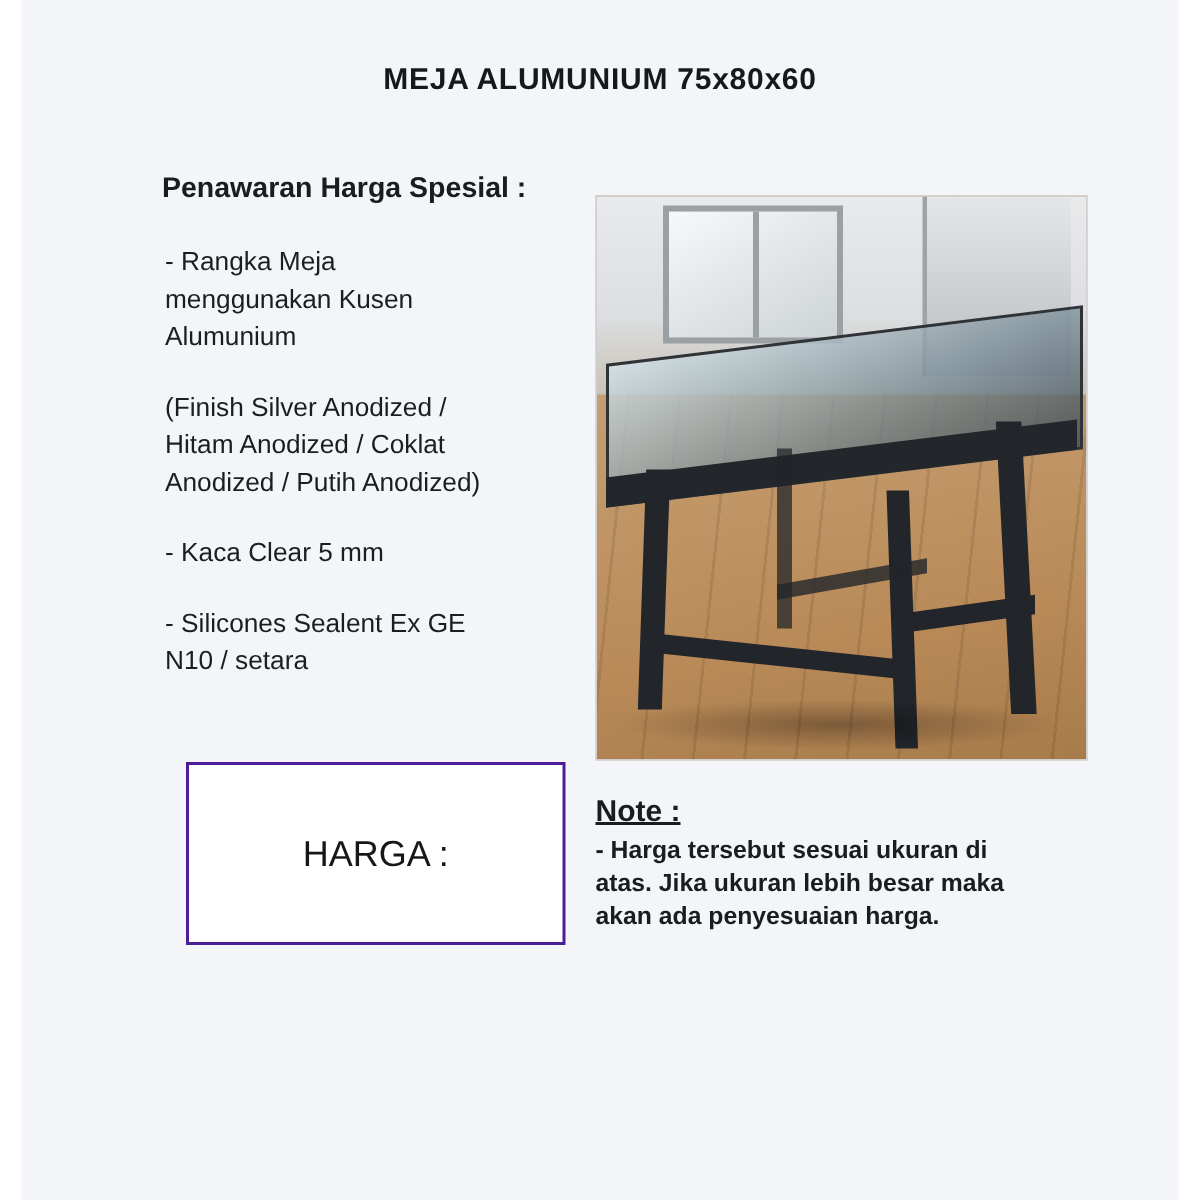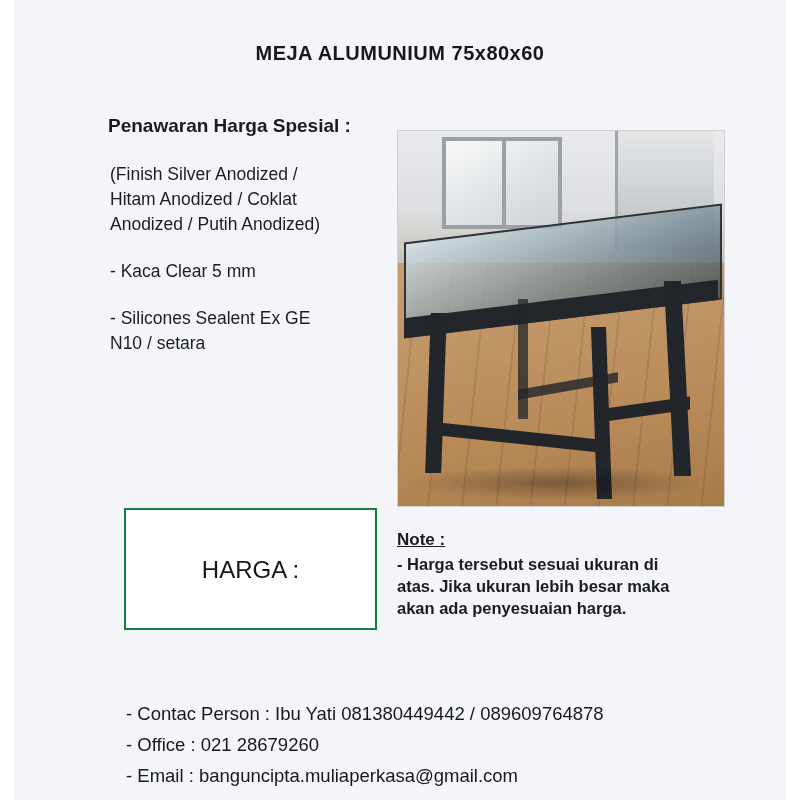--- a/index.html
+++ b/index.html
@@ -167,21 +167,21 @@
   }
 
   
   .price-box {
     position: absolute;
     left: 110px;
     top: 508px;
     width: 253px;
     height: 122px;
     background: #ffffff;
-    border: 2px solid #15803d;
+    border: 2px solid #4c1d95;
     box-sizing: border-box;
     display: flex;
     flex-direction: column;
     align-items: center;
     justify-content: center;
   }
   .price-line {
     font-size: 24px;
     color: #15171a;
     line-height: 33px;
@@ -189,21 +189,21 @@
 
   
   .note-wrap {
     position: absolute;
     left: 383px;
     top: 530px;
     width: 330px;
     color: #1a1c20;
   }
   .note-title {
-    font-size: 17px;
+    font-size: 20px;
     font-weight: bold;
     text-decoration: underline;
     margin-bottom: 3px;
   }
   .note-line {
     font-size: 16.5px;
     font-weight: bold;
     line-height: 22px;
     margin-bottom: 2px;
     white-space: pre-line;
@@ -230,20 +230,23 @@
   <div class="edge-left"></div>
   <div class="edge-right"></div>
 
   <div class="sheet">
 
     <div class="title">MEJA ALUMUNIUM  75x80x60</div>
 
     <div class="subhead">Penawaran Harga Spesial :</div>
 
     <div class="spec-list">
+      <div class="spec-item">- Rangka Meja
+menggunakan Kusen
+Alumunium</div>
       <div class="spec-item">(Finish Silver Anodized /
 Hitam Anodized / Coklat
 Anodized / Putih Anodized)</div>
       <div class="spec-item">- Kaca Clear 5 mm</div>
       <div class="spec-item">-  Silicones Sealent Ex GE
 N10 / setara</div>
     </div>
 
     <div class="photo">
       <div class="ph-floor"></div>
@@ -267,20 +270,15 @@
       <div class="price-line">HARGA :</div>
     </div>
 
     <div class="note-wrap">
       <div class="note-title">Note :</div>
       <div class="note-line">- Harga tersebut sesuai ukuran di
 atas. Jika ukuran lebih besar maka
 akan ada penyesuaian harga.</div>
     </div>
 
-    <div class="contacts">
-      <div class="contact-line">- Contac Person : Ibu Yati 081380449442 / 089609764878</div>
-      <div class="contact-line">- Office : 021 28679260</div>
-      <div class="contact-line">- Email : banguncipta.muliaperkasa@gmail.com</div>
-    </div>
 
   </div>
 </div>
 
 </body></html>

